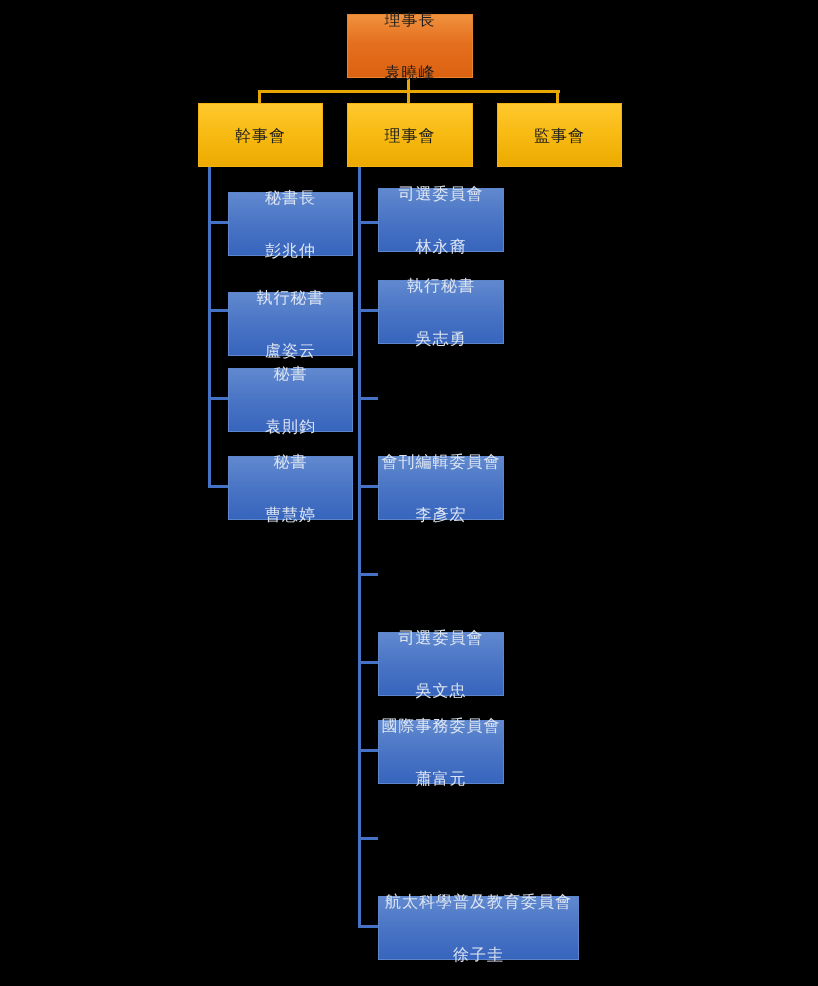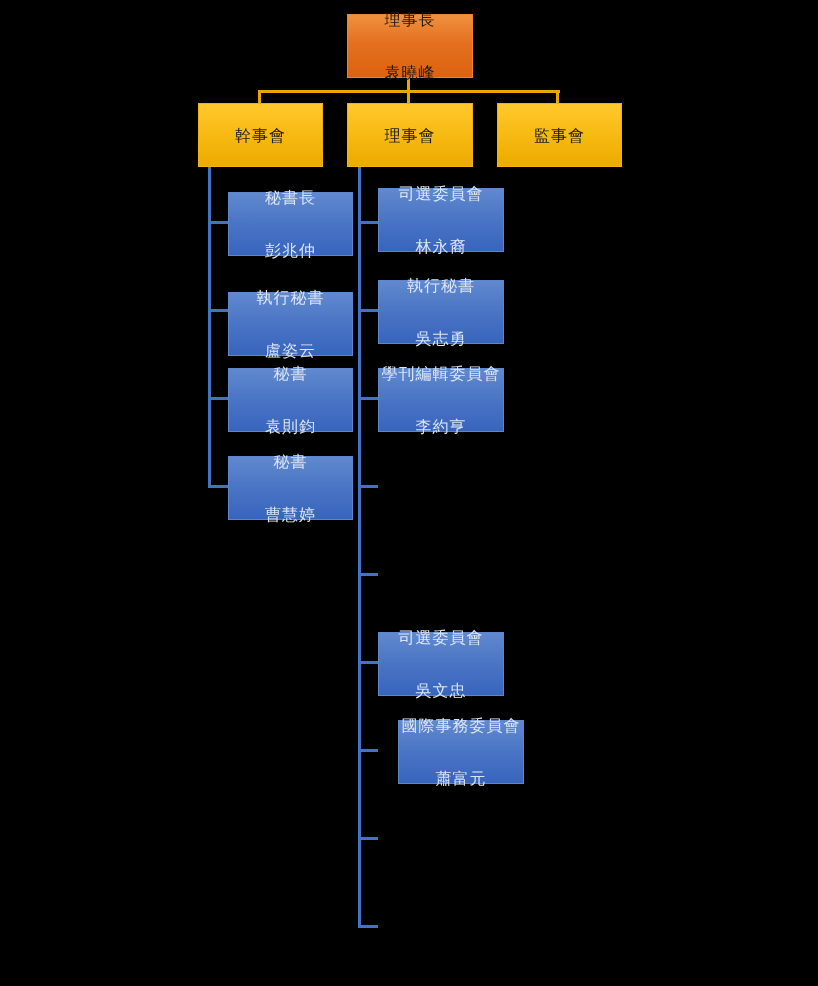--- a/index.html
+++ b/index.html
@@ -111,26 +111,30 @@
   </div>
 
   <div class="node blue" style="left:378px;top:188px;width:124px;height:62px">
     <div>司選委員會</div>
     <div>林永裔</div>
   </div>
   <div class="node blue" style="left:378px;top:280px;width:124px;height:62px">
     <div>執行秘書</div>
     <div>吳志勇</div>
   </div>
-  <div class="node blue" style="left:378px;top:368px;width:124px;height:62px">
-    <div>學刊編輯委員會</div>
-    <div>李約亨</div>
+  <div class="node blue" style="left:378px;top:456px;width:124px;height:62px">
+    <div>會刊編輯委員會</div>
+    <div>李彥宏</div>
   </div>
   <div class="node blue" style="left:378px;top:632px;width:124px;height:62px">
     <div>司選委員會</div>
     <div>吳文忠</div>
   </div>
-  <div class="node blue" style="left:398px;top:720px;width:124px;height:62px">
+  <div class="node blue" style="left:378px;top:720px;width:124px;height:62px">
     <div>國際事務委員會</div>
     <div>蕭富元</div>
+  </div>
+  <div class="node blue" style="left:378px;top:896px;width:199px;height:62px">
+    <div>航太科學普及教育委員會</div>
+    <div>徐子圭</div>
   </div>
 
 </div>
 
 </body></html>

